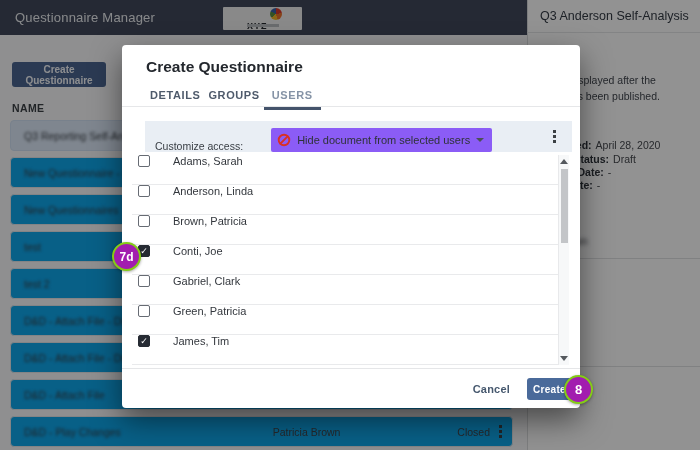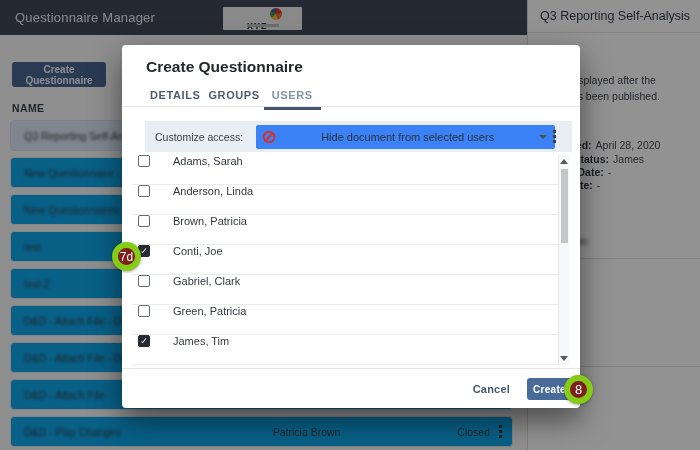--- a/index.html
+++ b/index.html
@@ -50,23 +50,23 @@
 
   
   .modal { position:absolute; left:122px; top:45px; width:458px; height:363px; background:#fff; border-radius:4px;
            box-shadow:0 12px 30px rgba(0,0,0,.5); z-index:10; overflow:hidden; }
   .modal-title { position:absolute; left:24px; top:13px; font-size:15.5px; font-weight:bold; color:#23272d; }
   .tabs { position:absolute; left:24px; top:44px; display:flex; }
   .tab { font-size:11px; font-weight:bold; letter-spacing:.6px; color:#4e5a6b; padding:0 4px 9px; cursor:default; }
   .tab.active { color:#8593a6; padding:0 8px 6px; border-bottom:3px solid #44536b; }
   .tabs-divider { position:absolute; left:0; top:61px; width:100%; height:1px; background:#e6e7e9; }
 
-  .access-bar { position:absolute; left:23px; top:76px; width:427px; height:31px; background:#e9eef4; display:flex; align-items:center; }
+  .access-bar { position:absolute; left:23px; top:76px; width:427px; height:31px; background:#e9eef4; display:flex; align-items:flex-end; }
   .access-label { margin-left:10px; font-size:10.5px; color:#393e44; }
-  .access-chip { margin-left:13px; height:24px; background:#3b82f6; border-radius:2px; display:flex; align-items:center; padding:0 8px 0 6px;gap:39px; }
+  .access-chip { margin-left:28px; height:24px; background:#8b5cf6; border-radius:2px; display:flex; align-items:center; padding:0 8px 0 6px; }
   .chip-text { margin:0 6px; font-size:11px; color:#2e3237; }
   .caret-down { width:0; height:0; border-left:4px solid transparent; border-right:4px solid transparent; border-top:4px solid #4b5056; }
   .bar-kebab { position:absolute; right:16px; top:14px; }
 
   .user-list { position:absolute; left:10px; top:110px; right:22px; }
   .user-row { height:30px; display:flex; border-bottom:1px solid #e9eaec; }
   .cb { width:12px; height:12px; margin-left:6px; border:1.5px solid #666b73; border-radius:2px; background:#fff;
         display:inline-flex; align-items:center; justify-content:center; }
   .cb.on { background:#262b33; border-color:#262b33; }
   .cb.on::after { content:"✓"; color:#fff; font-size:9px; font-weight:bold; line-height:1; }
@@ -77,22 +77,22 @@
   .scroll-up { top:4px; border-bottom:5px solid #55595e; }
   .scroll-down { bottom:4px; border-top:5px solid #55595e; }
   .scroll-thumb { position:absolute; left:1.5px; top:14px; width:7px; height:74px; background:#c3c5c8; }
 
   .footer-divider { position:absolute; left:0; top:323px; width:100%; height:1px; background:#e5e6e8; }
   .btn-cancel { position:absolute; right:70px; top:338px; font-size:11px; font-weight:bold; color:#46586e; background:none; border:none; letter-spacing:.2px; }
   .btn-create { position:absolute; right:8px; top:333px; width:45px; height:22px; background:#4a6a9a; color:#fff;
                 font-size:10px; font-weight:bold; border:none; border-radius:3px; letter-spacing:.3px; }
 
   
-  .badge { position:absolute; width:29px; height:29px; border-radius:50%; background:#7f1d1d; border:6px solid #84cc16;
-           color:#fff; font-weight:normal; display:flex; align-items:center; justify-content:center; z-index:20;
+  .badge { position:absolute; width:29px; height:29px; border-radius:50%; background:#a21caf; border:2px solid #84cc16;
+           color:#fff; font-weight:bold; display:flex; align-items:center; justify-content:center; z-index:20;
            box-shadow:0 1px 3px rgba(0,0,0,.35); }
   .badge-7d { left:112px; top:242px; font-size:12px; }
   .badge-8 { left:564px; top:375px; font-size:13px; }
 </style>
 </head>
 <body>
 
 <div class="app">
 
   <div class="app-header">
@@ -152,25 +152,25 @@
           <span class="bg-name">D&amp;D - Play Changes</span>
           <span class="bg-author">Patricia Brown</span>
           <span class="bg-status">Closed</span>
           <span class="kebab"></span>
         </div>
       </div>
   </div>
 
   <div class="right-panel"></div>
   <div class="panel-head"></div>
-  <div class="panel-title">Q3 Reporting Self-Analysis</div>
+  <div class="panel-title">Q3 Anderson Self-Analysis</div>
   <div class="panel-info">Results will be displayed after the questionnaire has been published.</div>
   <div id="panel-fields">
       <div class="pfield"><b>Created:</b><span>April 28, 2020</span></div>
-      <div class="pfield"><b>Publication Status:</b><span>James</span></div>
+      <div class="pfield"><b>Publication Status:</b><span>Draft</span></div>
       <div class="pfield"><b>Publication Date:</b><span>-</span></div>
       <div class="pfield"><b>Close Date:</b><span>-</span></div>
     </div>
   <div class="panel-blur-name">Patricia Brown</div>
   <div class="panel-div1"></div>
   <div class="panel-div2"></div>
 
   <div class="overlay"></div>
 
   <div class="modal">

